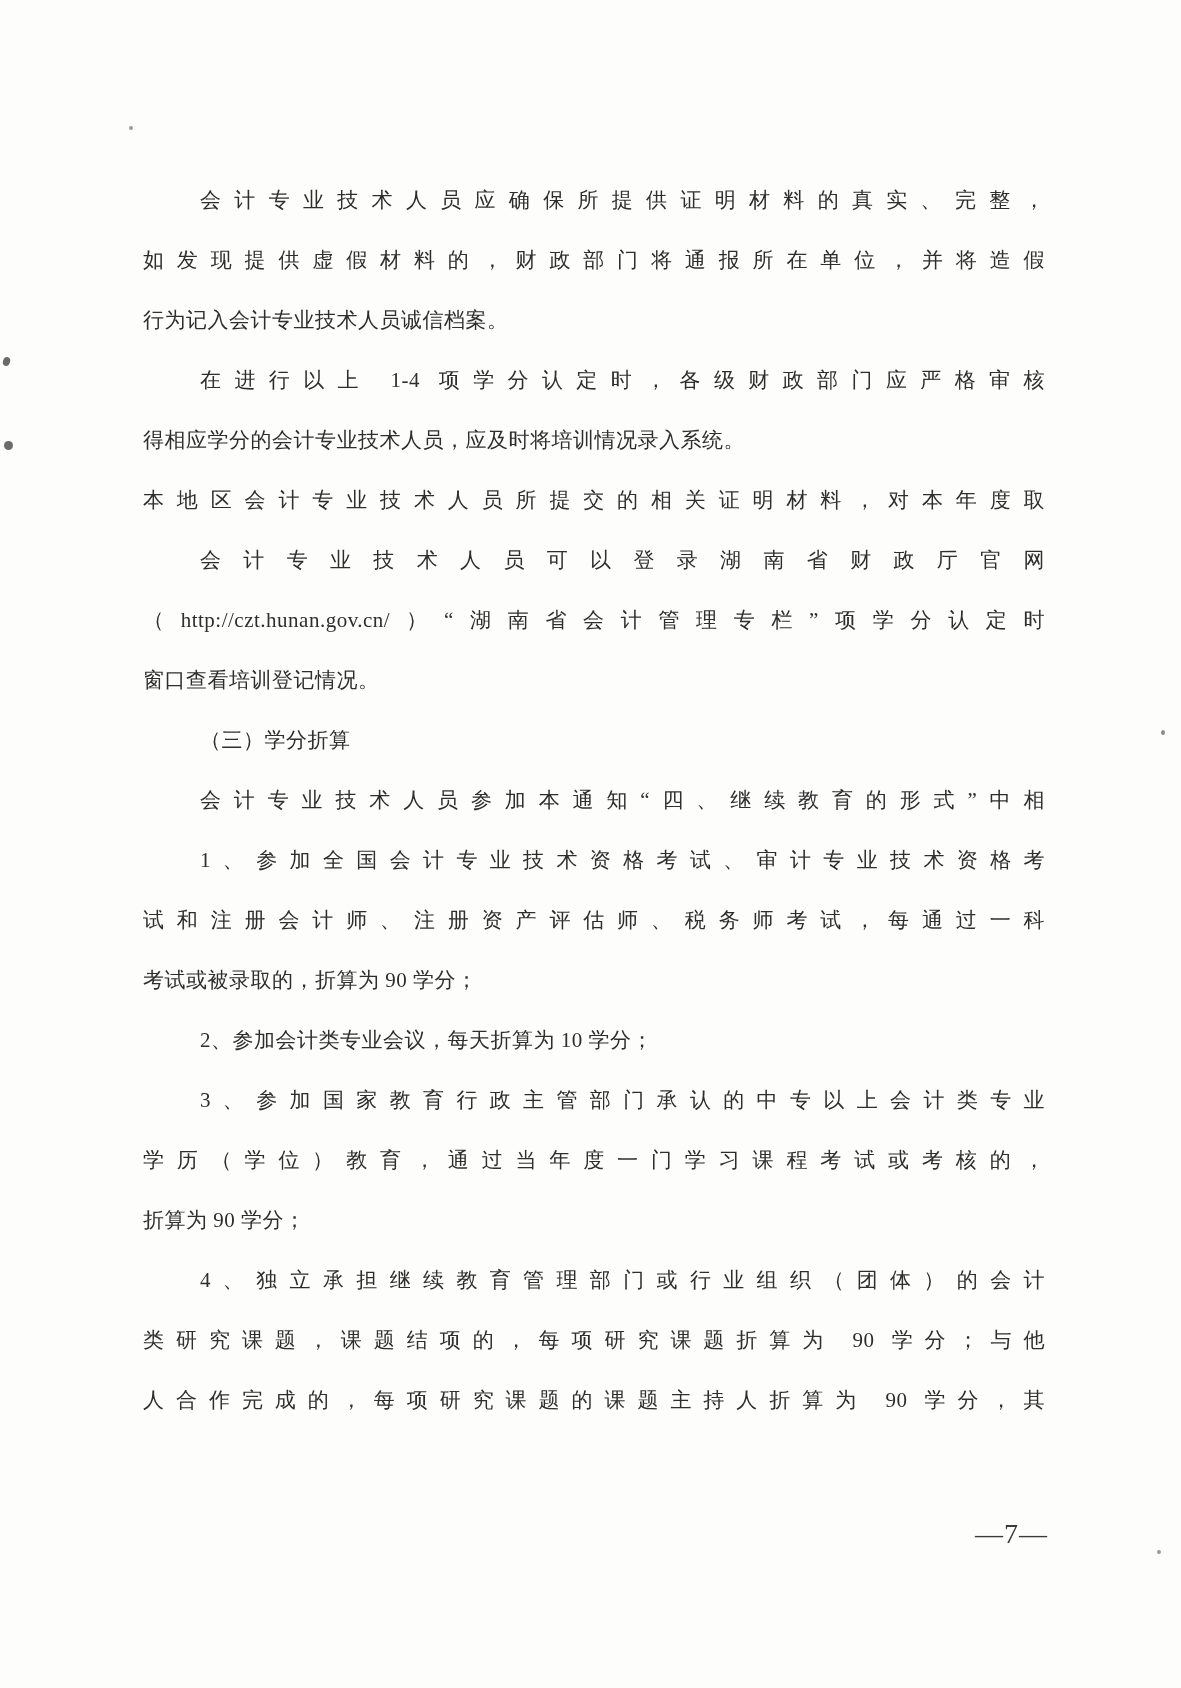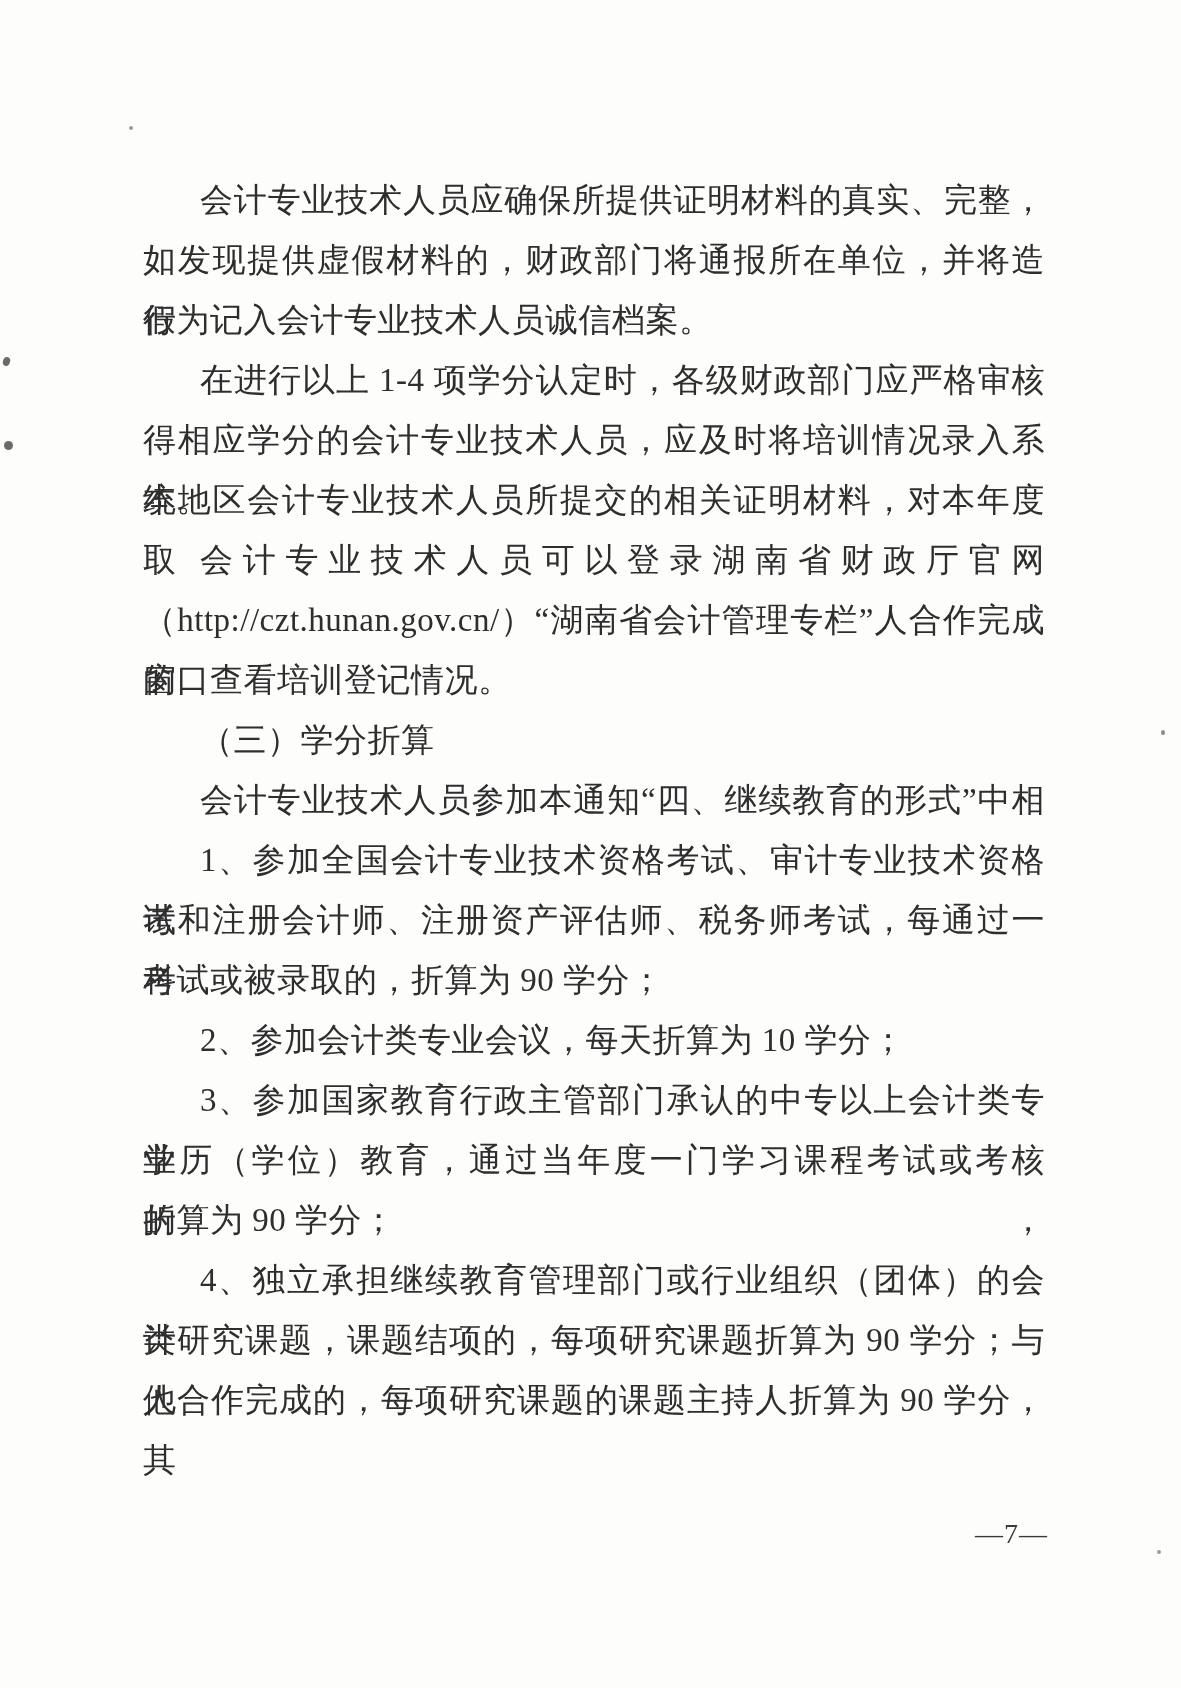--- a/index.html
+++ b/index.html
@@ -19,21 +19,21 @@
   .content {
     position: absolute;
     left: 143px;
     top: 170px;
     width: 902px;
   }
   .para { margin: 0; padding: 0; }
   .line {
     height: 60px;
     line-height: 60px;
-    font-size: 33px;
+    font-size: 21px;
     letter-spacing: 0.5px;
     text-align: justify;
     text-align-last: justify;
     text-justify: inter-character;
     color: #2e2e2e;
   }
   .line.final {
     text-align-last: auto;
   }
   .line.indent {
@@ -76,21 +76,21 @@
     </div>
 
     <div class="para">
       <div class="line indent">在进行以上 1-4 项学分认定时，各级财政部门应严格审核</div>
       <div class="line final">得相应学分的会计专业技术人员，应及时将培训情况录入系统。</div>
       <div class="line">本地区会计专业技术人员所提交的相关证明材料，对本年度取</div>
     </div>
 
     <div class="para">
       <div class="line indent">会计专业技术人员可以登录湖南省财政厅官网</div>
-      <div class="line">（http://czt.hunan.gov.cn/）“湖南省会计管理专栏”人合作完成的</div>
+      <div class="line">（http://czt.hunan.gov.cn/）“湖南省会计管理专栏”项学分认定时</div>
       <div class="line final">窗口查看培训登记情况。</div>
     </div>
 
     <div class="para">
       <div class="line heading indent">（三）学分折算</div>
     </div>
 
     <div class="para">
       <div class="line indent">会计专业技术人员参加本通知“四、继续教育的形式”中相</div>
     </div>

